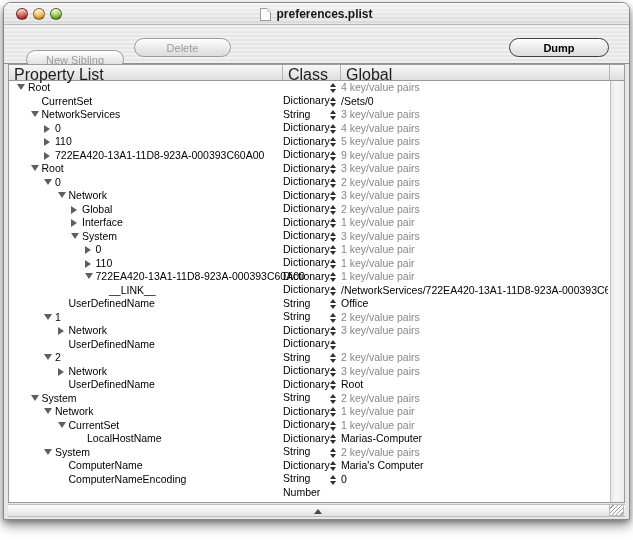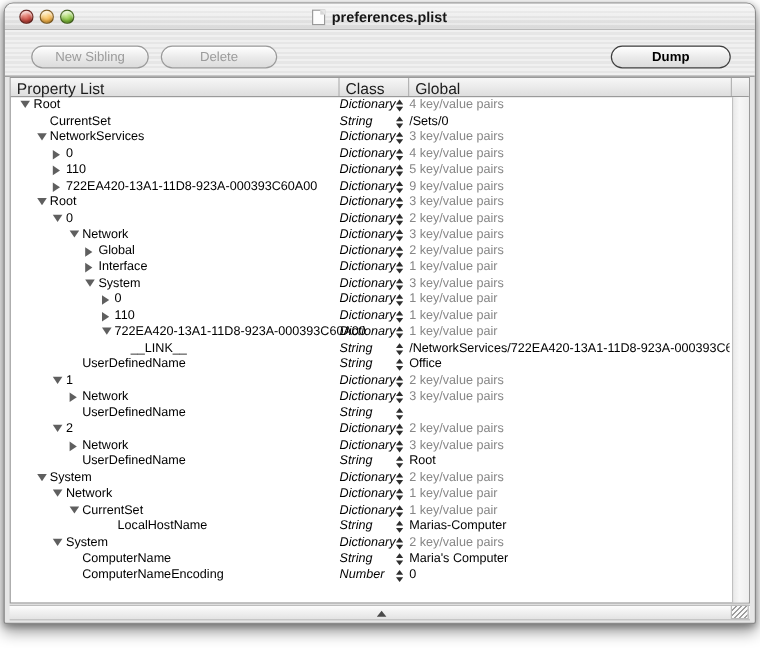--- a/index.html
+++ b/index.html
@@ -27,44 +27,44 @@
   .toolbar{position:absolute;left:0;top:22px;right:0;height:39px;
     background:repeating-linear-gradient(180deg,#f0f0f0 0 2px,#e6e6e6 2px 4px);
     border-bottom:1px solid #8f8f8f;}
   .btn{position:absolute;top:13px;height:19px;border-radius:10px;
     background:linear-gradient(180deg,#ffffff,#e9e9e9 55%,#dcdcdc);
     border:1px solid #9a9a9a;box-shadow:inset 0 1px 0 #fff;
     font-size:11px;display:flex;align-items:center;justify-content:center;
     font-family:"Liberation Sans",sans-serif;padding:0 14px;}
   .btn.disabled{color:#9b9b9b;}
   .btn.primary{border-color:#3f3f3f;color:#000;font-weight:bold;}
-  #btn-new-sibling{left:22px;width:98px;}
+  #btn-new-sibling{left:22px;width:98px;margin-top:12px;}
   #btn-delete{left:130px;width:97px;}
   #btn-dump{right:20px;width:100px;}
 
   .content{position:absolute;left:4px;right:4px;top:61px;bottom:16px;
     background:#fff;border:1px solid #9a9a9a;}
   .thead{position:absolute;left:0;right:0;top:0;height:16px;
     background:linear-gradient(180deg,#f7f7f7,#dedede);
-    border-bottom:1px solid #9a9a9a;font-size:13px;color:#1c1c1c;}
+    border-bottom:1px solid #9a9a9a;font-size:16px;color:#1c1c1c;}
   .thead .col{position:absolute;top:1px;white-space:nowrap;}
   .col-key{left:5px;} .col-class{left:279px;} .col-value{left:337px;}
   .vsep{position:absolute;top:0;bottom:0;width:1px;background:#b4b4b4;}
   .sep1{left:273px;} .sep2{left:331px;} .sep3{right:14px;}
 
   .tbody{position:absolute;left:0;right:14px;top:16px;bottom:0;overflow:hidden;
     font-size:10.5px;color:#000;}
   .row{position:relative;height:13.5px;line-height:13.5px;white-space:nowrap;}
   .disc{position:absolute;top:3px;width:0;height:0;}
   .disc.open{border-left:4px solid transparent;border-right:4px solid transparent;
     border-top:6px solid #5f5f5f;}
   .disc.closed{border-top:4px solid transparent;border-bottom:4px solid transparent;
     border-left:6px solid #5f5f5f;}
   .key{position:absolute;top:0;}
-  .cls{position:absolute;left:274px;top:0;font-style:italic;}
+  .cls{position:absolute;left:274px;top:13px;}
   .stepper{position:absolute;left:320px;top:2px;width:7px;height:10px;}
   .stepper::before{content:"";position:absolute;left:1px;top:0;width:0;height:0;
     border-left:3px solid transparent;border-right:3px solid transparent;
     border-bottom:4px solid #2e2e2e;}
   .stepper::after{content:"";position:absolute;left:1px;bottom:0;width:0;height:0;
     border-left:3px solid transparent;border-right:3px solid transparent;
     border-top:4px solid #2e2e2e;}
   .val{position:absolute;left:332px;top:0;right:2px;overflow:hidden;}
   .val.muted{color:#868686;}
 
@@ -285,21 +285,21 @@
           <span class="val muted">1 key/value pair</span>
         </div>
         <div class="row">
           <span class="disc open" style="left: 48.5px;"></span>
           <span class="key" style="left: 59.5px;">CurrentSet</span>
           <span class="cls">Dictionary</span>
           <span class="stepper"></span>
           <span class="val muted">1 key/value pair</span>
         </div>
         <div class="row">
-          <span class="key" style="left: 89px;">LocalHostName</span>
+          <span class="key" style="left: 78px;">LocalHostName</span>
           <span class="cls">String</span>
           <span class="stepper"></span>
           <span class="val">Marias-Computer</span>
         </div>
         <div class="row">
           <span class="disc open" style="left: 35px;"></span>
           <span class="key" style="left: 46px;">System</span>
           <span class="cls">Dictionary</span>
           <span class="stepper"></span>
           <span class="val muted">2 key/value pairs</span>

